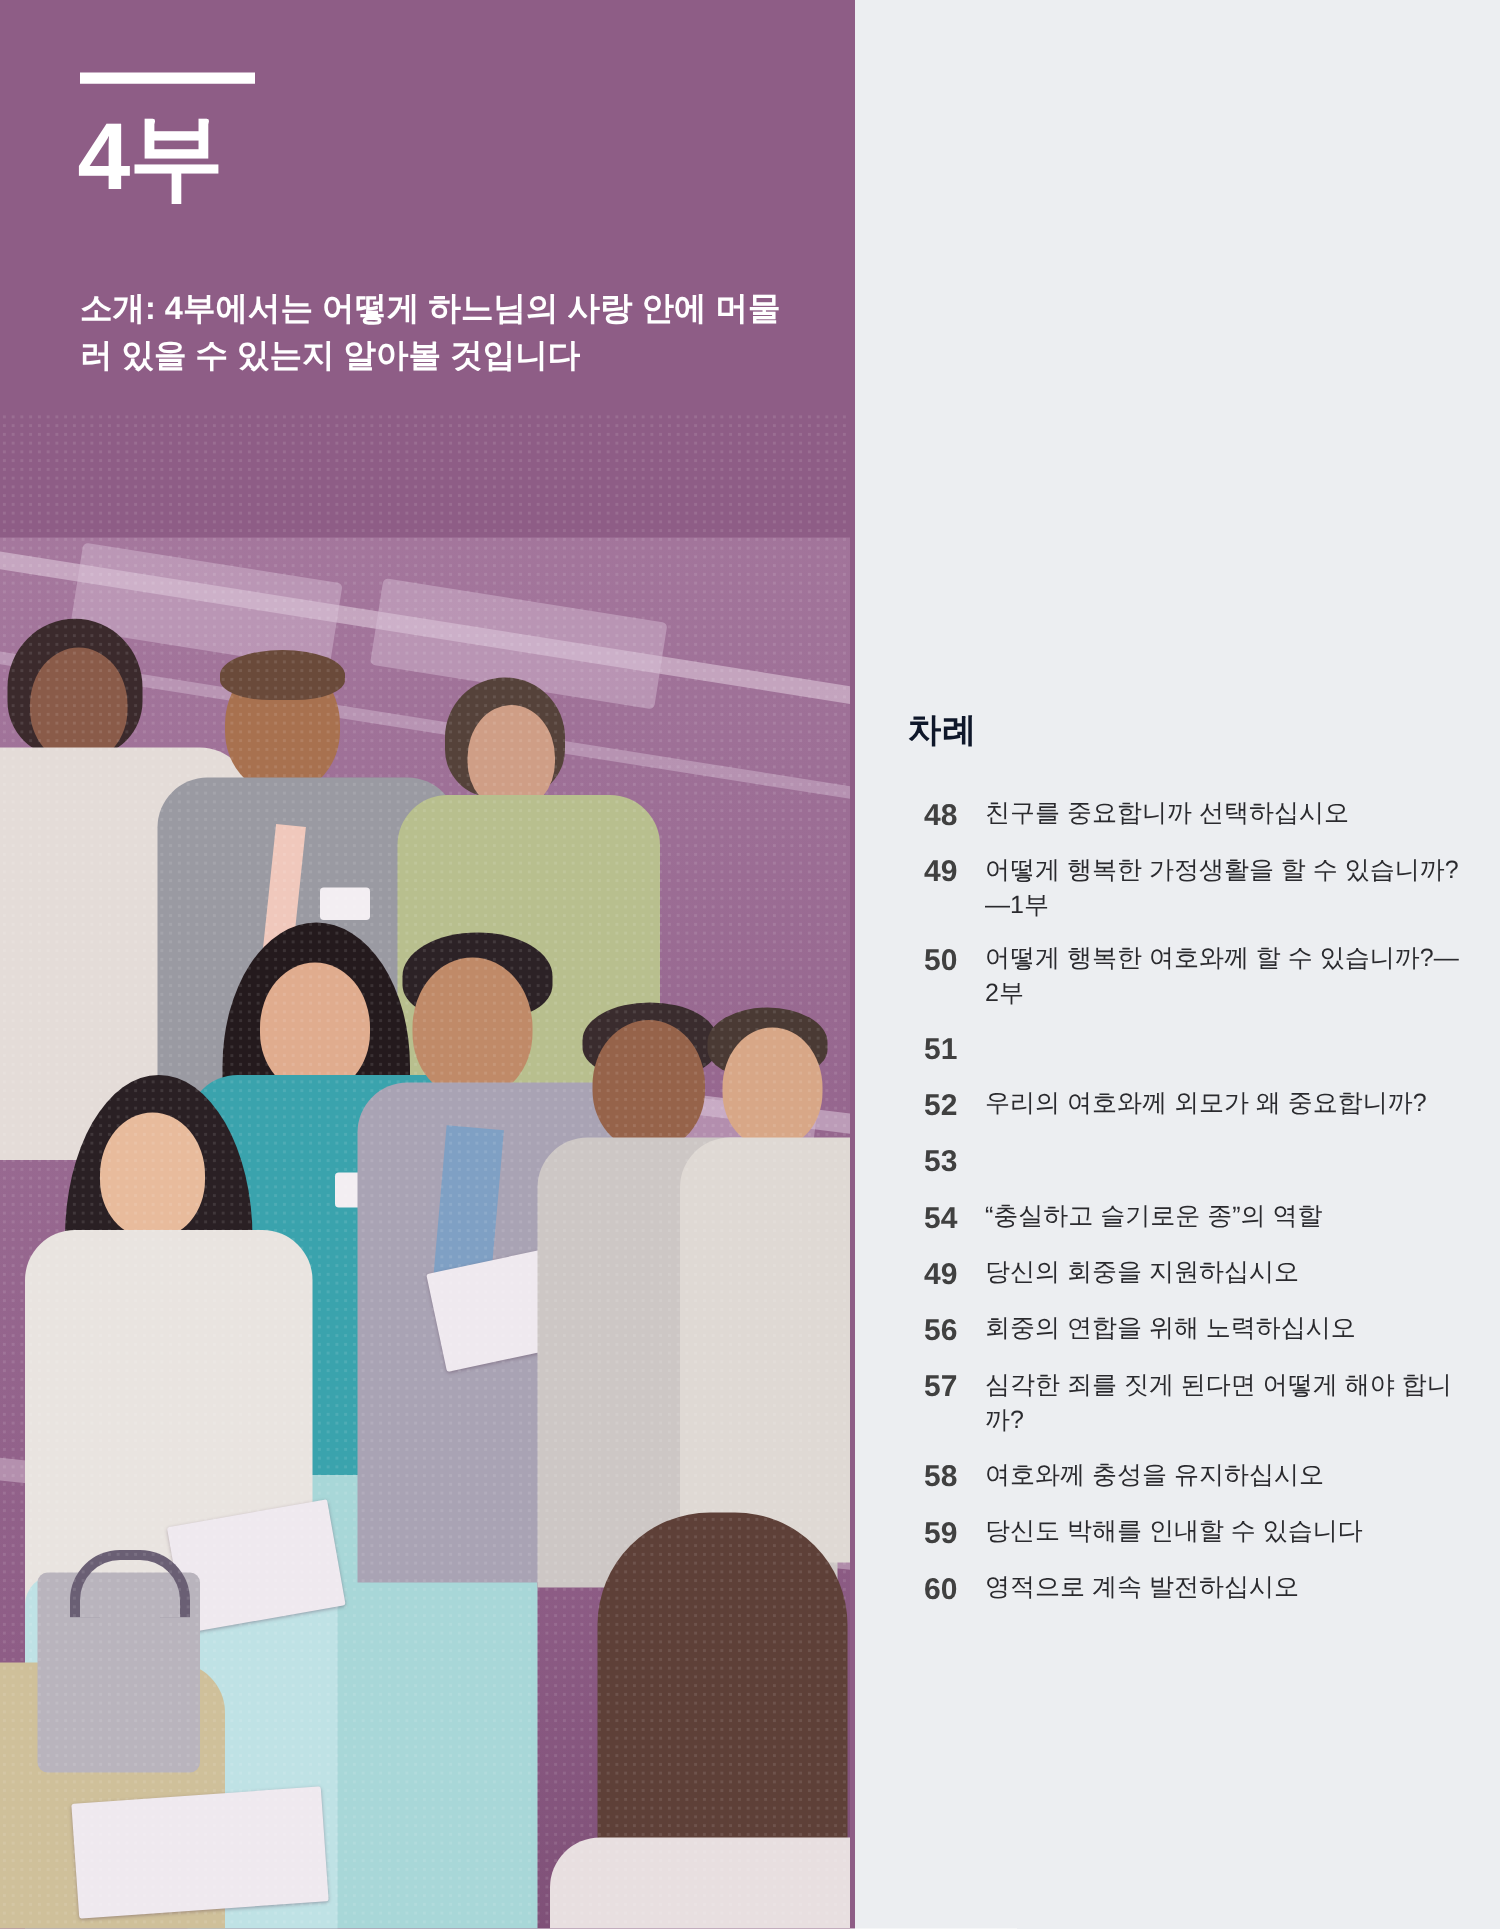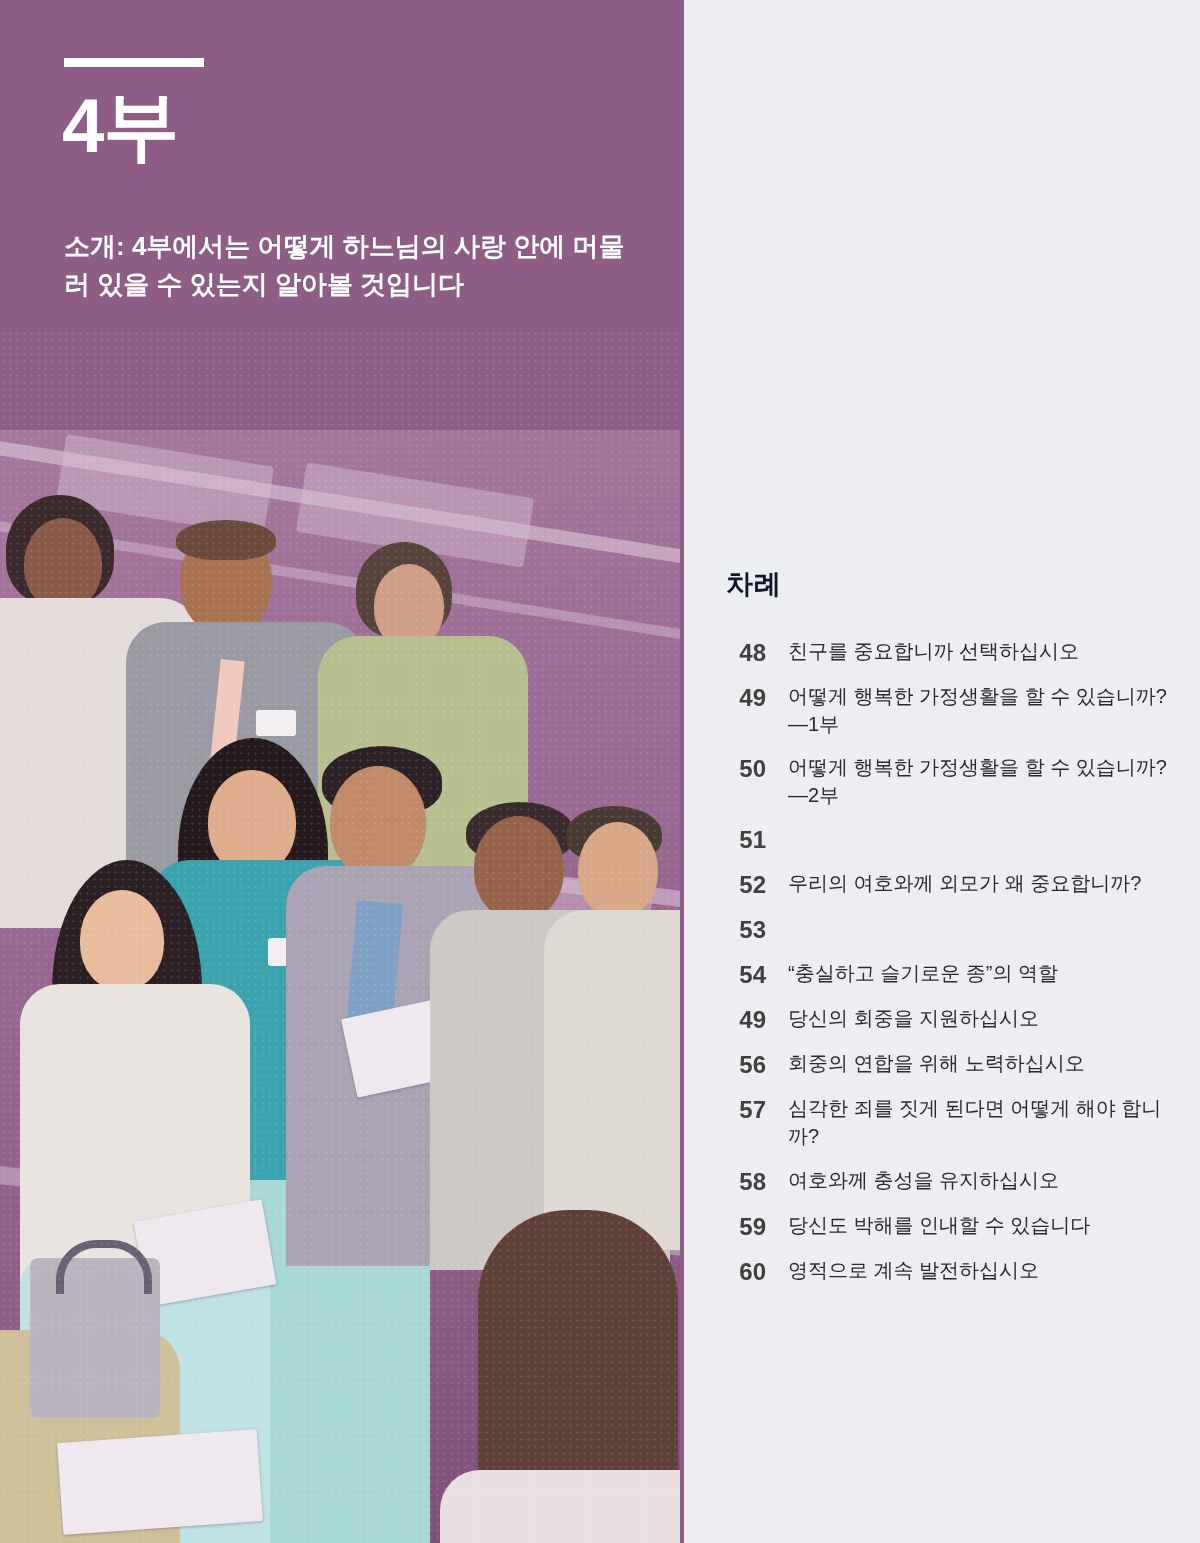--- a/index.html
+++ b/index.html
@@ -284,21 +284,21 @@
       <div class="toc-item">
         <div class="toc-num">48</div>
         <div class="toc-text">친구를 중요합니까 선택하십시오</div>
       </div>
       <div class="toc-item">
         <div class="toc-num">49</div>
         <div class="toc-text">어떻게 행복한 가정생활을 할 수 있습니까?—1부</div>
       </div>
       <div class="toc-item">
         <div class="toc-num">50</div>
-        <div class="toc-text">어떻게 행복한 가정생활을 할 수 있습니까?—2부</div>
+        <div class="toc-text">어떻게 행복한 여호와께 할 수 있습니까?—2부</div>
       </div>
       <div class="toc-item">
         <div class="toc-num">51</div>
       </div>
       <div class="toc-item">
         <div class="toc-num">52</div>
         <div class="toc-text">우리의 여호와께 외모가 왜 중요합니까?</div>
       </div>
       <div class="toc-item">
         <div class="toc-num">53</div>

